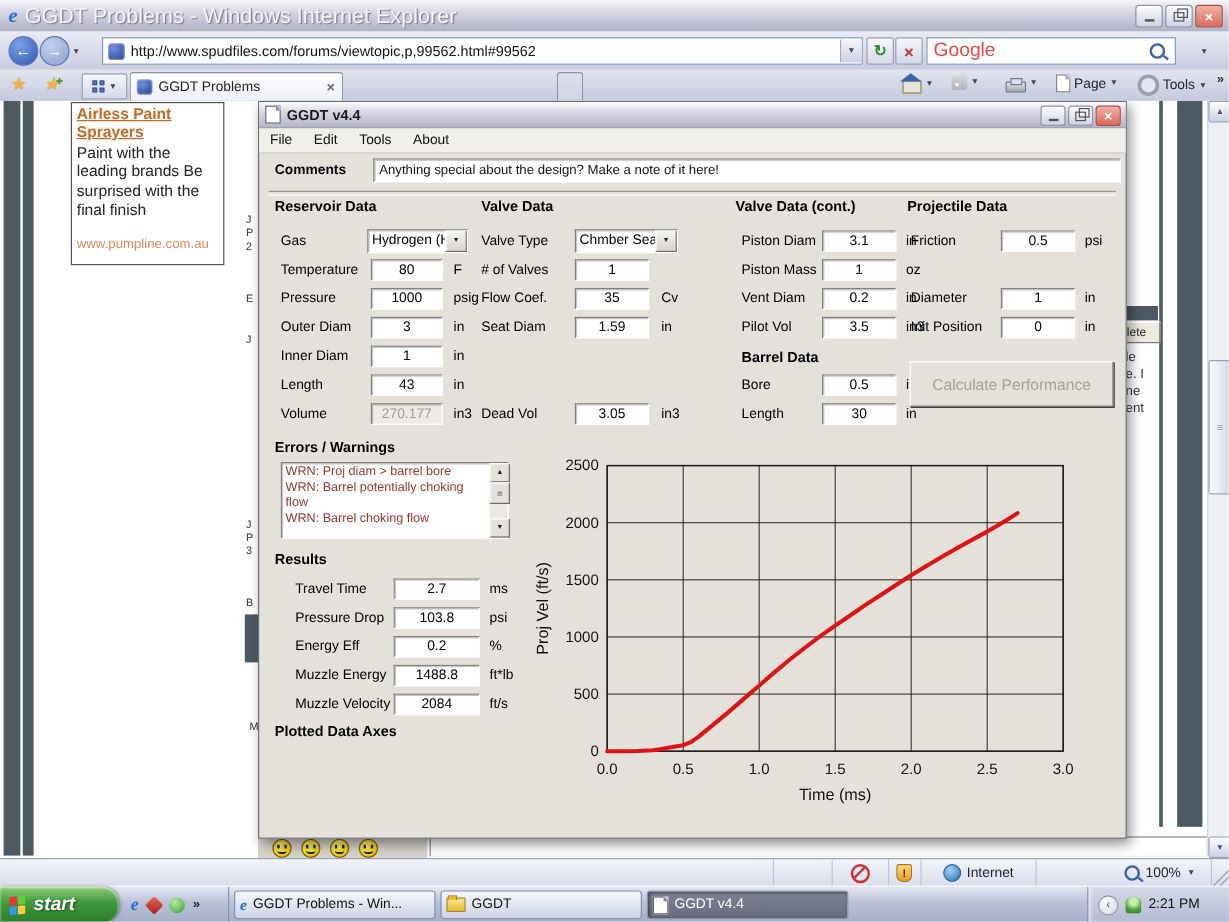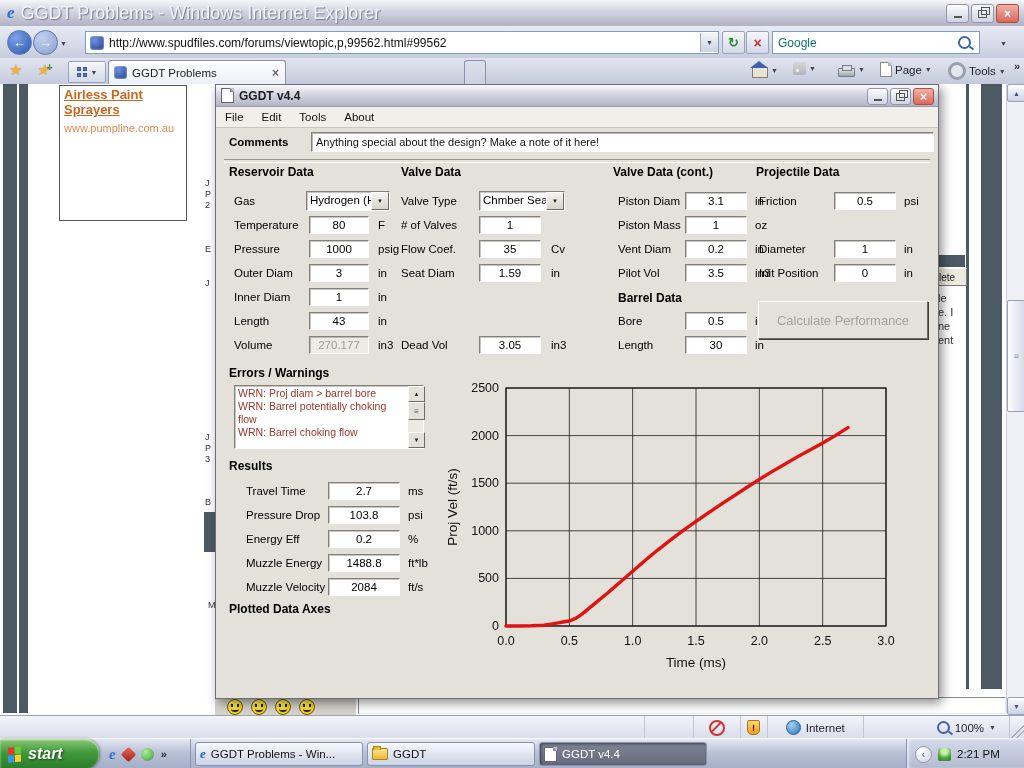--- a/index.html
+++ b/index.html
@@ -41,21 +41,21 @@
   .addr-field .url{font-size:12px;color:#111;white-space:nowrap;overflow:hidden;flex:1}
   .addr-dd{width:17px;height:19px;background:linear-gradient(#f4f5fa,#cdd2e2);
     border-left:1px solid #aab;display:flex;align-items:center;justify-content:center}
   .tinybtn{position:absolute;top:5px;width:21px;height:21px;border:1px solid #9aa2ba;
     border-radius:2px;background:linear-gradient(#f6f7fb,#d4d9e8);
     display:flex;align-items:center;justify-content:center;font-weight:bold}
   #btn-refresh{left:722px;color:#2e8b2e;font-size:13px}
   #btn-stop{left:746px;color:#c33;font-size:14px}
   .search-box{left:772px;top:5px;width:206px;height:21px;background:#fff;
     border:1px solid #7f9db9;display:flex;align-items:center}
-  .search-box .ph{flex:1;font-size:12px;color:#0f766e;padding-left:5px}
+  .search-box .ph{flex:1;font-size:16px;color:#ef4444;padding-left:5px}
   .mag{width:9px;height:9px;border:2px solid #3f62a8;border-radius:50%;position:relative;margin-right:8px}
   .mag::after{content:"";position:absolute;width:5px;height:2px;background:#3f62a8;
     right:-5px;bottom:-2px;transform:rotate(40deg)}
   #search-caret{left:1000px;top:14px}
   
   #ie-tabs{left:0;top:58px;width:1024px;height:26px;
     background:linear-gradient(#e2e5ef,#c4cadc);border-bottom:1px solid #8a93ad}
   .star{position:absolute;top:3px;font-size:15px;color:#f2b33d;text-shadow:0 0 1px #a87}
   #fav-star{left:9px}
   #fav-add{left:36px}
@@ -84,21 +84,21 @@
   .pageic{width:10px;height:13px;background:#fff;border:1px solid #888;position:relative}
   .pageic::after{content:"";position:absolute;right:-1px;top:-1px;border-top:4px solid #c8cddf;border-left:4px solid #aab}
   .gear{width:12px;height:12px;border-radius:50%;border:3px solid #98a0ae;background:#e4e7ef}
   .chev-more{position:absolute;right:4px;top:2px;font-size:11px;color:#334;font-weight:bold}
   
   #ie-body{left:0;top:84px;width:1024px;height:631px;background:#fff;overflow:hidden}
   .stripe{position:absolute;top:0;height:629px;background:#4b5a63}
   .adbox{left:59px;top:1px;width:118px;height:130px;border:1px solid #555;padding:2px 4px;font-size:13px}
   .adbox .adlink{color:#c8671d;font-weight:bold;text-decoration:underline;line-height:1.15;display:block}
   .adbox .adbody{color:#222;line-height:1.2;margin-top:2px}
-  .adbox .adurl{color:#e08a54;font-size:11px;margin-top:4px;display:block}
+  .adbox .adurl{color:#e08a54;font-size:11px;margin-top:16px;display:block}
   .fragL{position:absolute;font-size:9px;color:#333;width:12px;overflow:hidden}
   .fragR{position:absolute;font-size:11px;color:#333;font-family:"Liberation Sans",sans-serif}
   .fragbtn{position:absolute;left:936px;top:184px;width:27px;height:16px;font-size:10px;
     background:#ece9dd;border:1px solid;border-color:#fff #777 #777 #fff;
     display:flex;align-items:center;color:#222;padding-left:2px}
   .darkstrip{position:absolute;background:#4b5a63}
   
   .sb{left:1006px;top:0;width:17px;height:629px;background:#eef0f6;border-left:1px solid #cdd2e0}
   .sb-btn{position:absolute;left:0;width:17px;height:16px;border:1px solid #9aa2ba;border-radius:2px;
     background:linear-gradient(#fdfdfe,#ccd2e4);display:flex;align-items:center;justify-content:center;
@@ -320,20 +320,21 @@
     <span class="smallcaret">▼</span>
   </div>
   <span class="chev-more">»</span>
 </div>
 
 <div class="abs" id="ie-body">
   <div class="stripe" style="left:3px;width:14px"></div>
   <div class="stripe" style="left:19px;width:9px"></div>
   <div class="abs adbox">
     <a class="adlink">Airless Paint Sprayers</a>
+    <div class="adbody">Paint with the leading brands Be surprised with the final finish</div>
     <span class="adurl">www.pumpline.com.au</span>
   </div>
 
   <span class="fragL" style="left:205px;top:94px">J</span>
   <span class="fragL" style="left:205px;top:105px">P</span>
   <span class="fragL" style="left:205px;top:116px">2</span>
   <span class="fragL" style="left:205px;top:160px">E</span>
   <span class="fragL" style="left:205px;top:194px">J</span>
   <span class="fragL" style="left:205px;top:348px">J</span>
   <span class="fragL" style="left:205px;top:359px">P</span>

